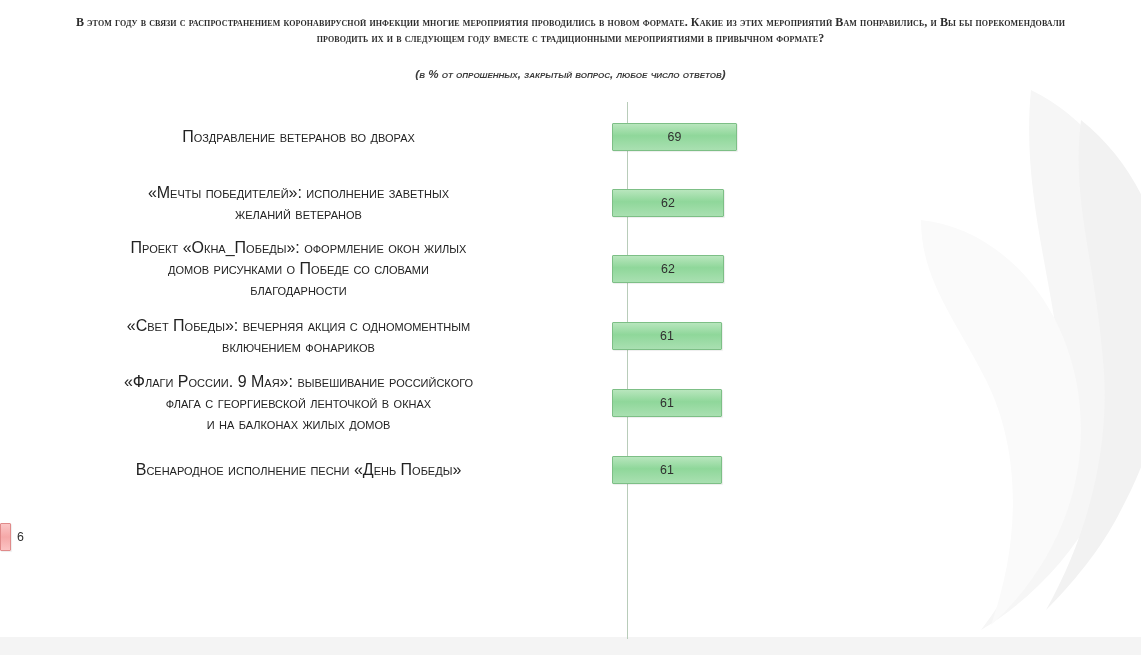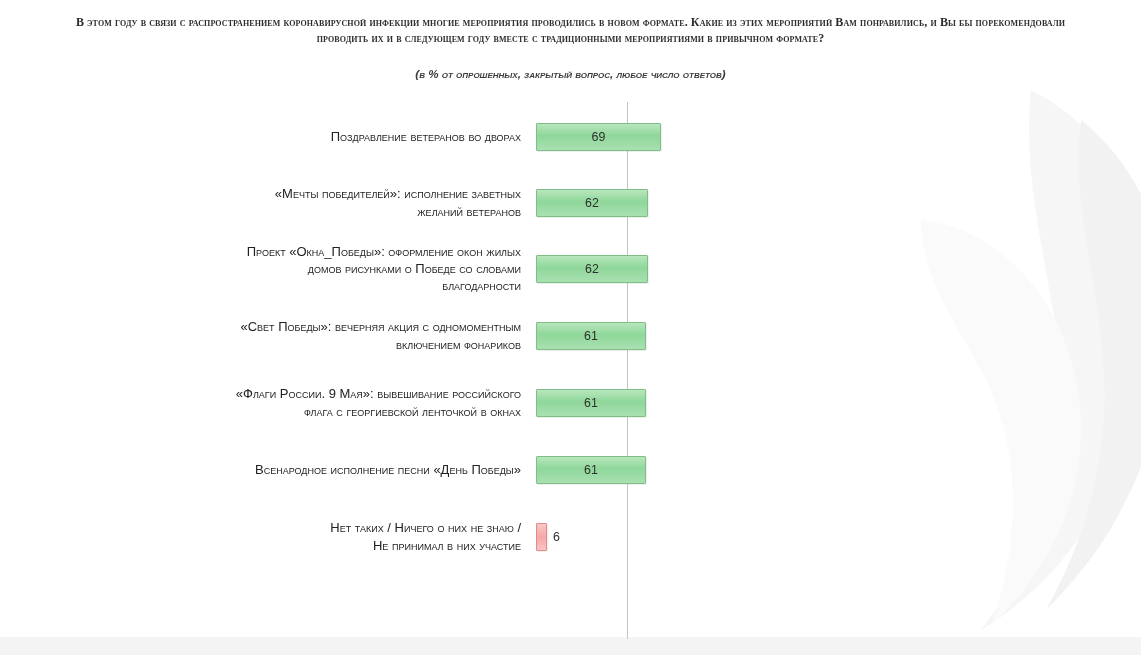--- a/index.html
+++ b/index.html
@@ -76,24 +76,24 @@
   }
   .row {
     position: absolute;
     left: 0;
     width: 1141px;
     display: flex;
     align-items: center;
     height: 70px;
   }
   .label {
-    width: 536px;
-    text-align: right;
+    width: 612px;
+    text-align: center;
     padding-right: 15px;
-    font-size: 13px;
+    font-size: 16px;
     font-variant: small-caps;
     color: #222222;
     line-height: 1.32;
     box-sizing: border-box;
   }
   .bar-area {
     position: relative;
     flex: 1;
     height: 100%;
     display: flex;
@@ -194,44 +194,41 @@
         <div class="bar" style="width:110px">
           <span class="val-in">61</span>
         </div>
       </div>
     </div>
 
     <div class="row" style="top:266px">
       <div class="label">
         <div>«Флаги России. 9 Мая»: вывешивание российского</div>
         <div>флага с георгиевской ленточкой в окнах</div>
+        <div>и на балконах жилых домов</div>
       </div>
       <div class="bar-area">
         <div class="bar" style="width:110px">
           <span class="val-in">61</span>
         </div>
       </div>
     </div>
 
     <div class="row" style="top:333px">
       <div class="label">
         <div>Всенародное исполнение песни «День Победы»</div>
       </div>
       <div class="bar-area">
         <div class="bar" style="width:110px">
           <span class="val-in">61</span>
         </div>
       </div>
     </div>
 
     <div class="row" style="top:400px">
-      <div class="label">
-        <div>Нет таких / Ничего о них не знаю /</div>
-        <div>Не принимал в них участие</div>
-      </div>
       <div class="bar-area">
         <div class="bar neg" style="width:11px"></div>
         <span class="val-out">6</span>
       </div>
     </div>
 
 
   </div>
 </div>
 

